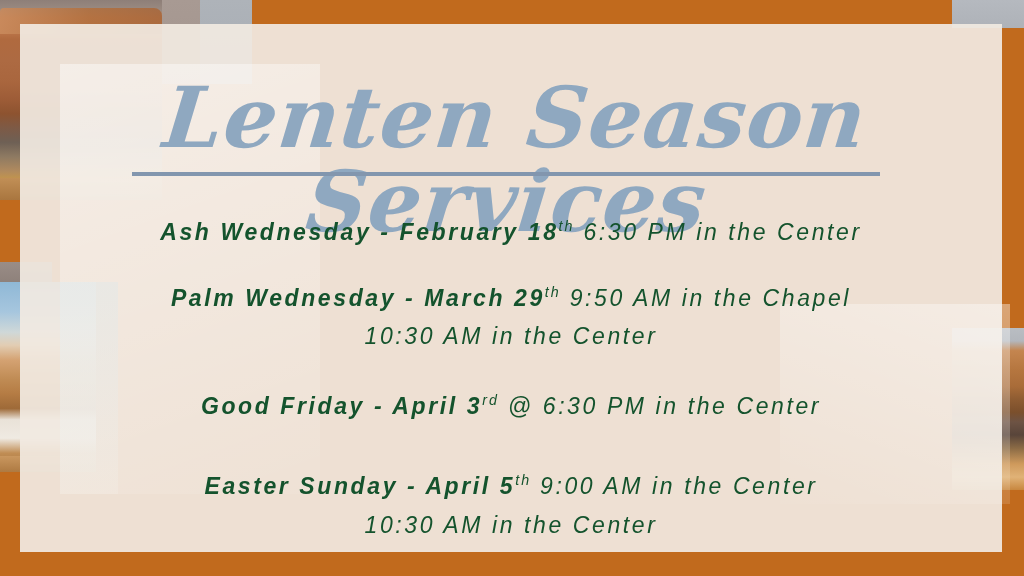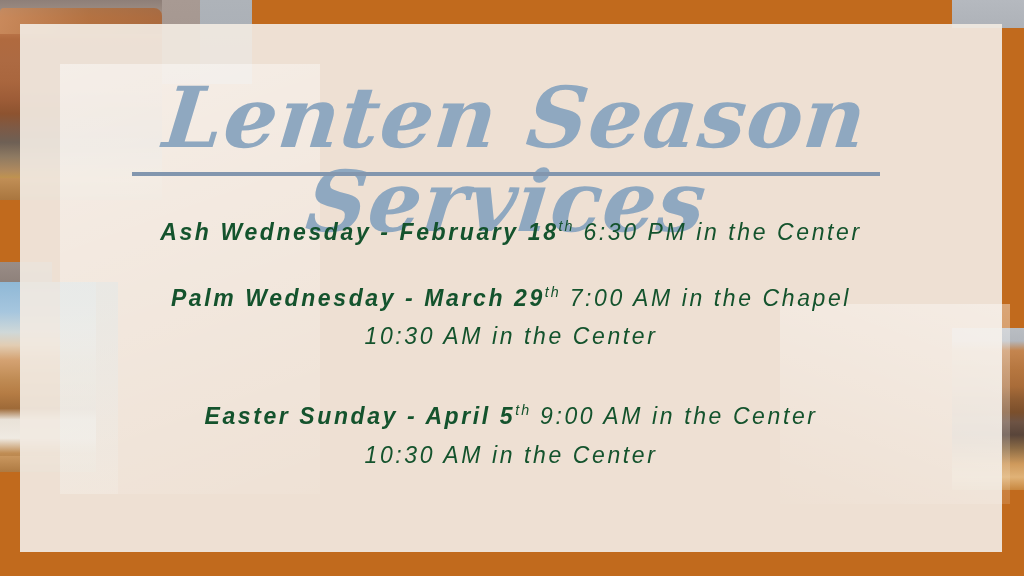--- a/index.html
+++ b/index.html
@@ -166,24 +166,27 @@
 
     <div class="divider"></div>
 
     <div class="services">
 
       <div class="service sv-0">
         <span class="lead">Ash Wednesday - February 18</span><sup>th</sup><span class="detail"> 6:30 PM in the Center</span>
       </div>
 
       <div class="service sv-1">
-        <span class="lead">Palm Wednesday - March 29</span><sup>th</sup><span class="detail"> 7:00 AM in the Chapel</span>
+        <span class="lead">Palm Wednesday - March 29</span><sup>th</sup><span class="detail"> 9:50 AM in the Chapel</span>
         <span class="second-line">10:30 AM in the Center</span>
       </div>
 
+      <div class="service sv-2">
+        <span class="lead">Good Friday - April 3</span><sup>rd</sup><span class="detail"> @ 6:30 PM in the Center</span>
+      </div>
 
       <div class="service sv-3">
         <span class="lead">Easter Sunday - April 5</span><sup>th</sup><span class="detail"> 9:00 AM in the Center</span>
         <span class="second-line">10:30 AM in the Center</span>
       </div>
 
     </div>
   </div>
 </div>
 

